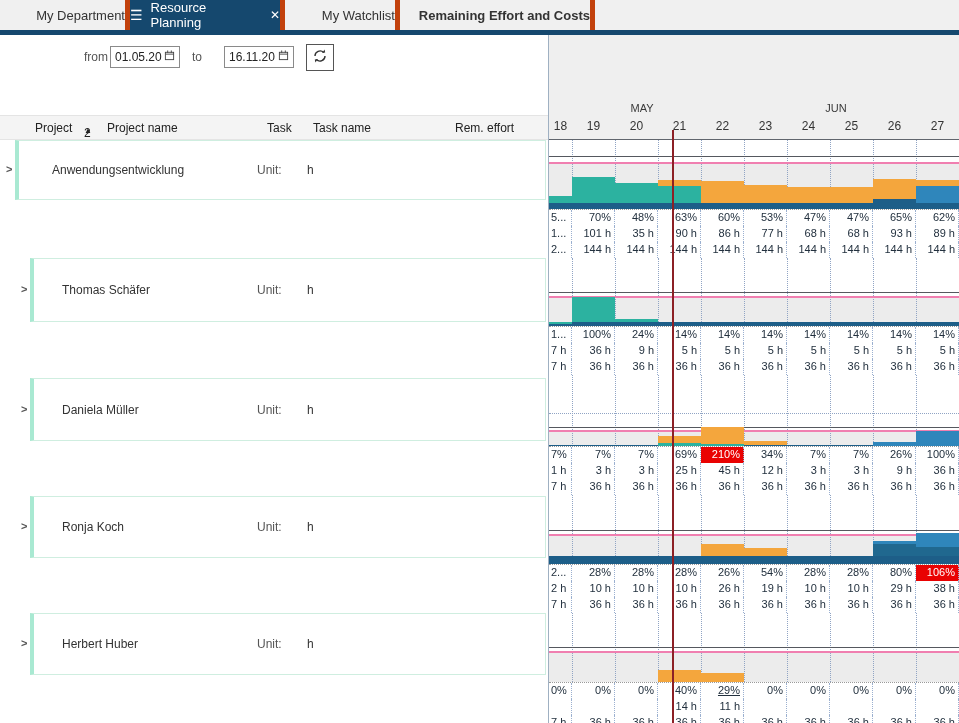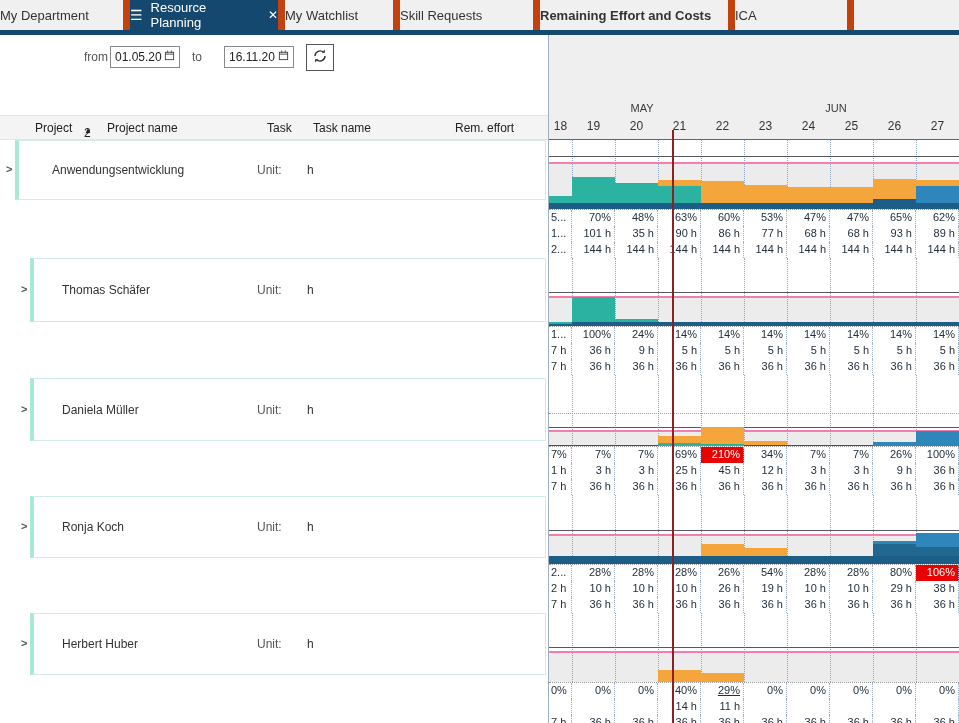--- a/index.html
+++ b/index.html
@@ -2,22 +2,22 @@
 <html><head>
 <meta charset="utf-8">
 <style>
   * { margin:0; padding:0; box-sizing:border-box; }
   html,body { background:#fff; }
   body { font-family:"Liberation Sans", sans-serif; }
   #app { position:relative; width:959px; height:723px; overflow:hidden; background:#fff; }
 
   
   .tabbar { position:absolute; left:0; top:0; width:959px; height:30px; background:#f0f0f0; display:flex; }
-  .tab { height:30px; display:flex; align-items:center; justify-content:flex-start; gap:8px;
-         font-size:13px; color:#333; border-right:7px solid #c2410c; background:#f0f0f0; cursor:default; }
+  .tab { height:30px; display:flex; align-items:center; justify-content:flex-end; gap:8px;
+         font-size:13px; color:#333; border-right:5px solid #c2410c; background:#f0f0f0; cursor:default; }
   .tab.active { background:#15486e; color:#fff; }
   .tab .burger { font-size:14px; line-height:1; }
   .tab .close { font-size:12px; margin-left:4px; }
   .navstrip { position:absolute; left:0; top:30px; width:959px; height:5px; background:#15486e; }
 
   
   .left-panel { position:absolute; left:0; top:35px; width:548px; height:688px; background:#fff; }
   .lbl { position:absolute; font-size:12px; color:#555; }
   .datebox { position:absolute; width:70px; height:22px; border:1px solid #8a8a8a; background:#fff;
              display:flex; align-items:center; justify-content:space-between; padding:0 4px; font-size:12px; color:#222; }
@@ -72,28 +72,22 @@
         <span>My Department</span>
       </div>
       <div class="tab active" style="width: 155px;">
         <span class="burger">☰</span>
         <span>Resource Planning</span>
         <span class="close">✕</span>
       </div>
       <div class="tab" style="width: 115px;">
         <span>My Watchlist</span>
       </div>
-      <div class="tab" style="width: 140px;">
-        <span>Skill Requests</span>
-      </div>
       <div class="tab" style="width: 195px; font-weight: bold;">
         <span>Remaining Effort and Costs</span>
-      </div>
-      <div class="tab" style="width: 119px;">
-        <span>ICA</span>
       </div>
     </div>
   <div class="navstrip"></div>
 
   <div class="left-panel">
     <span class="lbl" style="left:84px; top:15px;">from</span>
     <div class="datebox" style="left:110px; top:11px;">
       <span>01.05.20</span>
       <span><svg width="11" height="11" viewBox="0 0 12 12">
             <rect x="1.5" y="2.5" width="9" height="8" fill="none" stroke="#444"></rect>

